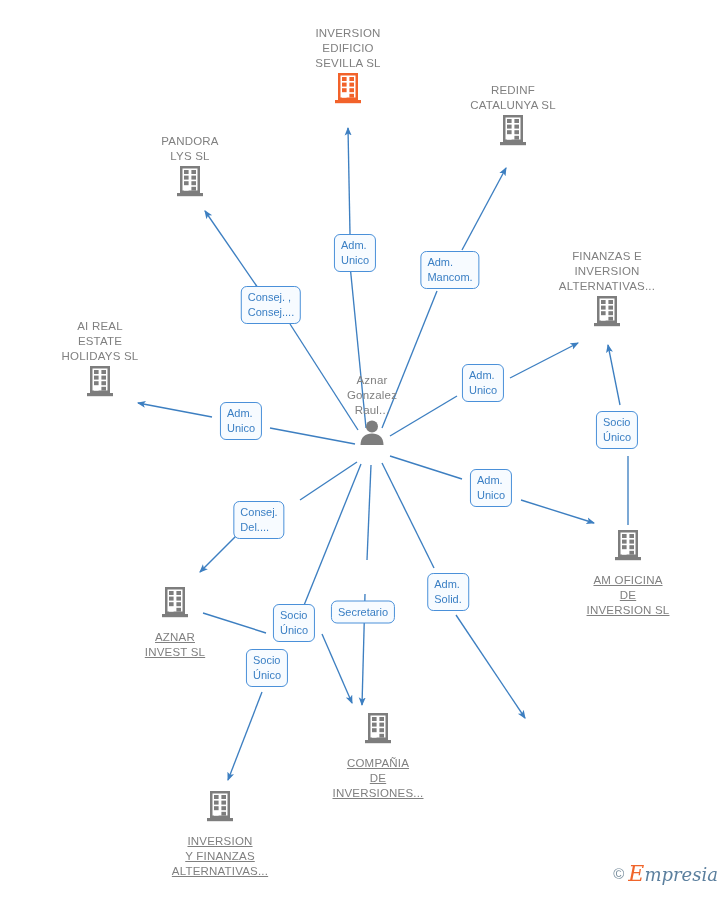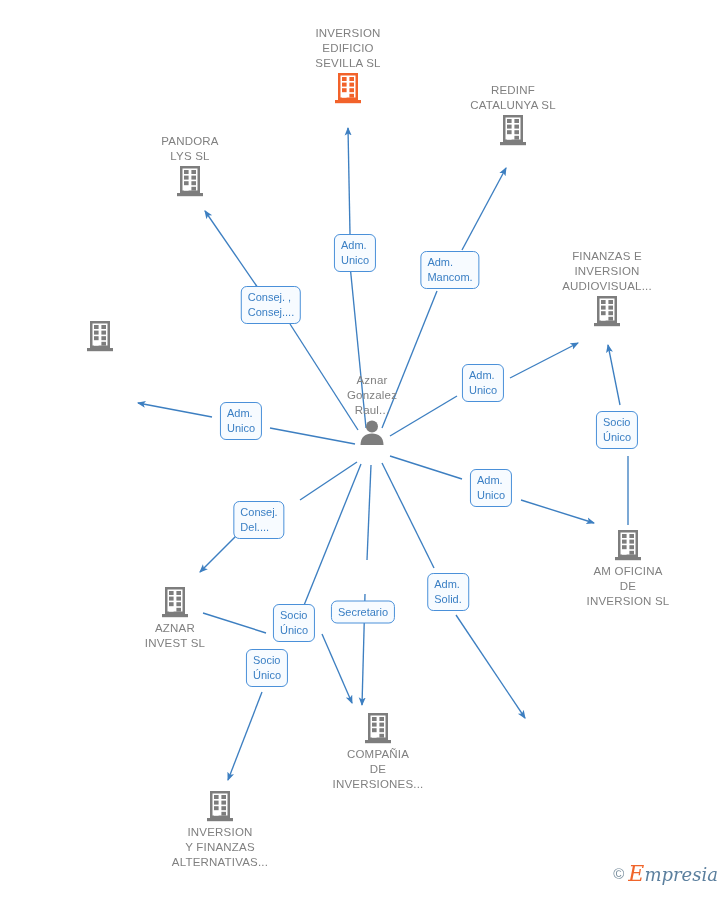--- a/index.html
+++ b/index.html
@@ -32,21 +32,22 @@
     z-index: 3;
   }
   .node .caption {
     font-size: 11.5px;
     line-height: 15px;
     color: #808080;
     letter-spacing: 0.2px;
     white-space: pre-line;
   }
   .node .caption.below {
-    margin-top: 2px;
+    margin-top: 11px;
+    text-decoration: underline;
   }
   .icon-wrap {
     display: flex;
     justify-content: center;
     align-items: center;
     height: 34px;
   }
   .bld {
     display: block;
   }
@@ -189,39 +190,42 @@
         <rect x="15.4" y="21.8" width="4.6" height="3.8" fill="#7d7d7d"></rect>
         <rect x="8" y="21" width="4.6" height="4.6" fill="#ffffff"></rect>
         <rect x="1" y="28" width="26" height="3.2" fill="#7d7d7d"></rect>
       </svg>
     </div>
   </div>
 
   <div class="node" style="left:607px; top:249px;">
     <div class="caption">FINANZAS E
 INVERSION
-AUDIOVISUAL...</div>
+ALTERNATIVAS...</div>
     <div class="icon-wrap">
       <svg class="bld" width="28" height="32" viewBox="0 0 28 32" aria-hidden="true">
         <rect x="4" y="1" width="20" height="27" fill="#7d7d7d"></rect>
         <rect x="6.5" y="3.5" width="15" height="22" fill="#ffffff"></rect>
         <rect x="8" y="5" width="4.6" height="4" fill="#7d7d7d"></rect>
         <rect x="15.4" y="5" width="4.6" height="4" fill="#7d7d7d"></rect>
         <rect x="8" y="10.6" width="4.6" height="4" fill="#7d7d7d"></rect>
         <rect x="15.4" y="10.6" width="4.6" height="4" fill="#7d7d7d"></rect>
         <rect x="8" y="16.2" width="4.6" height="4" fill="#7d7d7d"></rect>
         <rect x="15.4" y="16.2" width="4.6" height="4" fill="#7d7d7d"></rect>
         <rect x="15.4" y="21.8" width="4.6" height="3.8" fill="#7d7d7d"></rect>
         <rect x="8" y="21" width="4.6" height="4.6" fill="#ffffff"></rect>
         <rect x="1" y="28" width="26" height="3.2" fill="#7d7d7d"></rect>
       </svg>
     </div>
   </div>
 
   <div class="node" style="left:100px; top:319px;">
+    <div class="caption">AI REAL
+ESTATE
+HOLIDAYS  SL</div>
     <div class="icon-wrap">
       <svg class="bld" width="28" height="32" viewBox="0 0 28 32" aria-hidden="true">
         <rect x="4" y="1" width="20" height="27" fill="#7d7d7d"></rect>
         <rect x="6.5" y="3.5" width="15" height="22" fill="#ffffff"></rect>
         <rect x="8" y="5" width="4.6" height="4" fill="#7d7d7d"></rect>
         <rect x="15.4" y="5" width="4.6" height="4" fill="#7d7d7d"></rect>
         <rect x="8" y="10.6" width="4.6" height="4" fill="#7d7d7d"></rect>
         <rect x="15.4" y="10.6" width="4.6" height="4" fill="#7d7d7d"></rect>
         <rect x="8" y="16.2" width="4.6" height="4" fill="#7d7d7d"></rect>
         <rect x="15.4" y="16.2" width="4.6" height="4" fill="#7d7d7d"></rect>

